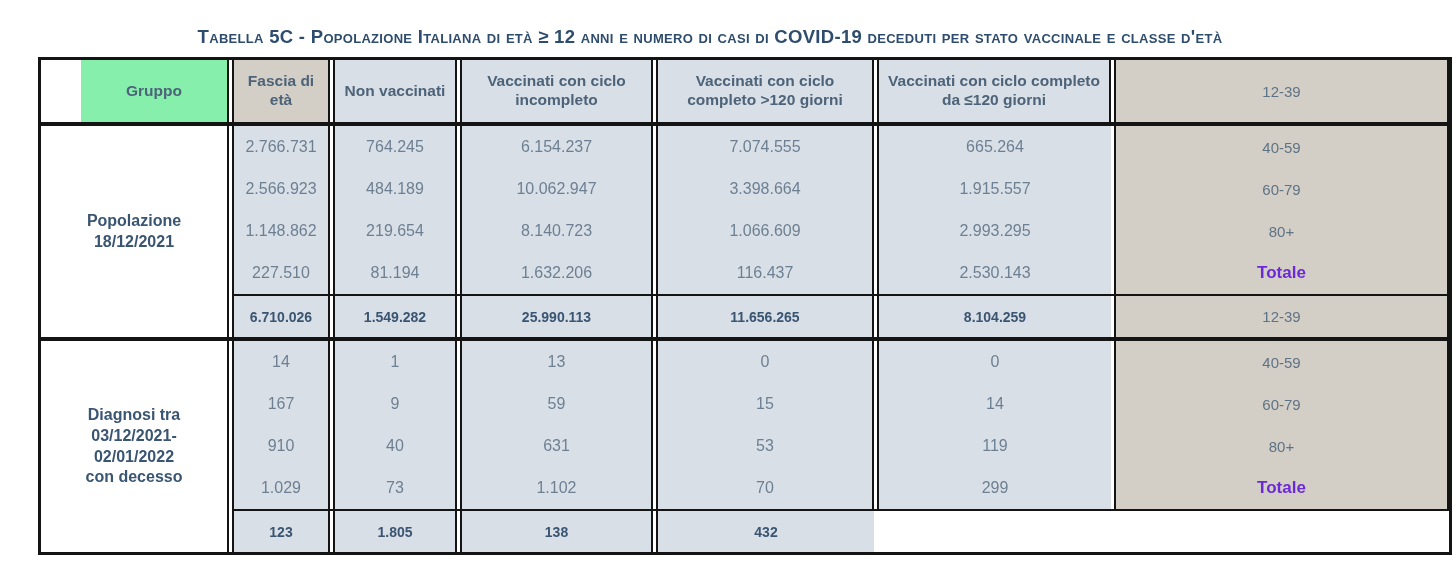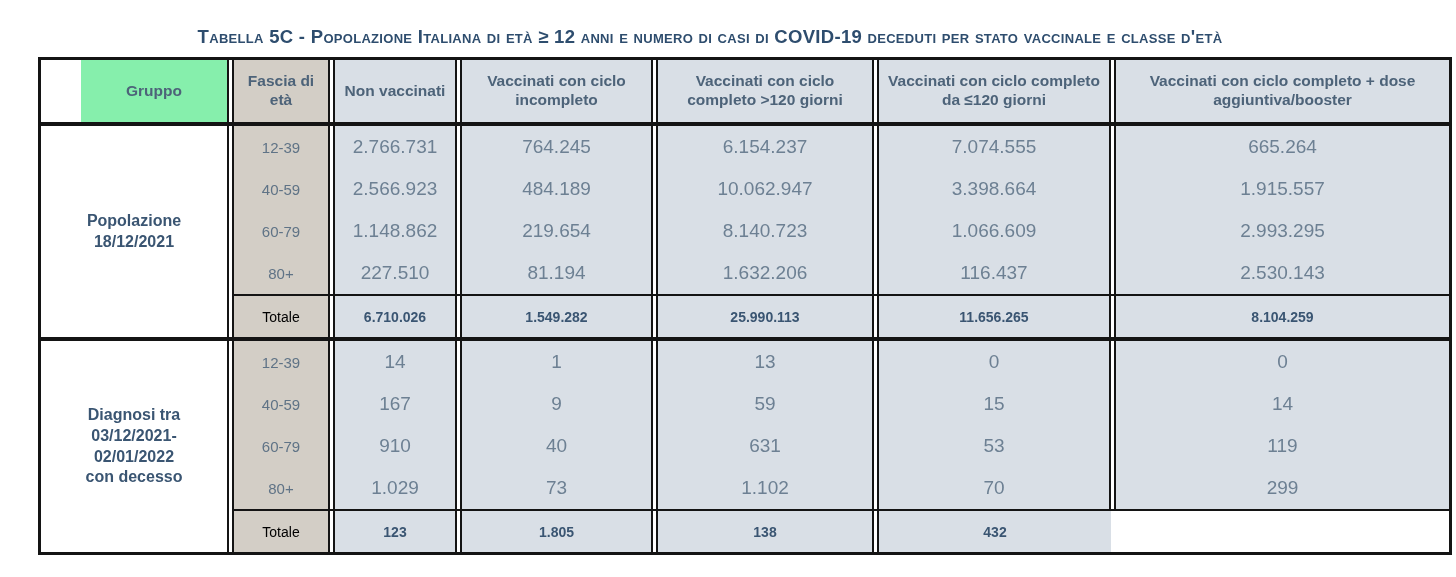--- a/index.html
+++ b/index.html
@@ -19,43 +19,42 @@
   .cl { border-right: none; }
   .w  { background: #86efac; margin-left: 40px; }
   .be { background: #d3cec6; }
   .bl { background: #d9dfe6; }
   .hc { font-weight: bold; font-size: 15.5px; color: #4d6379; line-height: 1.2; grid-row: 1; }
   .glabel { background: #ffffff; font-weight: bold; font-size: 16px; color: #3a5572;
     line-height: 1.3; white-space: pre-line; grid-column: 1; }
   .g1 { grid-row: 3 / span 6; }
   .g2 { grid-row: 10 / span 6; }
   .age  { font-size: 15px; color: #5f7386; }
-  .val  { font-size: 19px; color: #6d8093; }
-  .tlabel { font-weight: normal; font-size: 14px; color: #000000; }
+  .val  { font-size: 16px; color: #6d8093; }
+  .tlabel { font-weight: bold; font-size: 17px; color: #6d28d9; }
   .tval   { font-weight: bold; font-size: 14px; color: #3a5572; }
   .div1 { grid-column: 1 / -1; background: #141414; }
   .div2 { grid-column: 2 / -1; background: #141414; }
   .r2  { grid-row: 2; }  .r7  { grid-row: 7; }  .r9  { grid-row: 9; }  .r14 { grid-row: 14; }
   .note { margin: 8px 0 0 76px; font-size: 13.5px; color: #75838e; }
 </style>
 </head>
 <body>
 
 <div class="page">
   <div class="title">Tabella 5C - Popolazione Italiana di età ≥ 12 anni e numero di casi di COVID-19 deceduti per stato vaccinale e classe d'età</div>
 
   <div class="tbl">
 
     <div class="c hc w cf">Gruppo</div>
     <div class="c hc be">Fascia di età</div>
     <div class="c hc bl">Non vaccinati</div>
     <div class="c hc bl">Vaccinati con ciclo incompleto</div>
     <div class="c hc bl">Vaccinati con ciclo completo &gt;120 giorni</div>
     <div class="c hc bl">Vaccinati con ciclo completo da ≤120 giorni</div>
-    <div class="c hc bl cl">Vaccinati con ciclo completo + dose aggiuntiva/booster</div>
 
     <div class="div1 r2"></div>
 
     <div class="c glabel g1 cf">Popolazione
 18/12/2021</div>
 
     <div class="c age be">12-39</div>
     <div class="c val bl">2.766.731</div>
     <div class="c val bl">764.245</div>
     <div class="c val bl">6.154.237</div>

